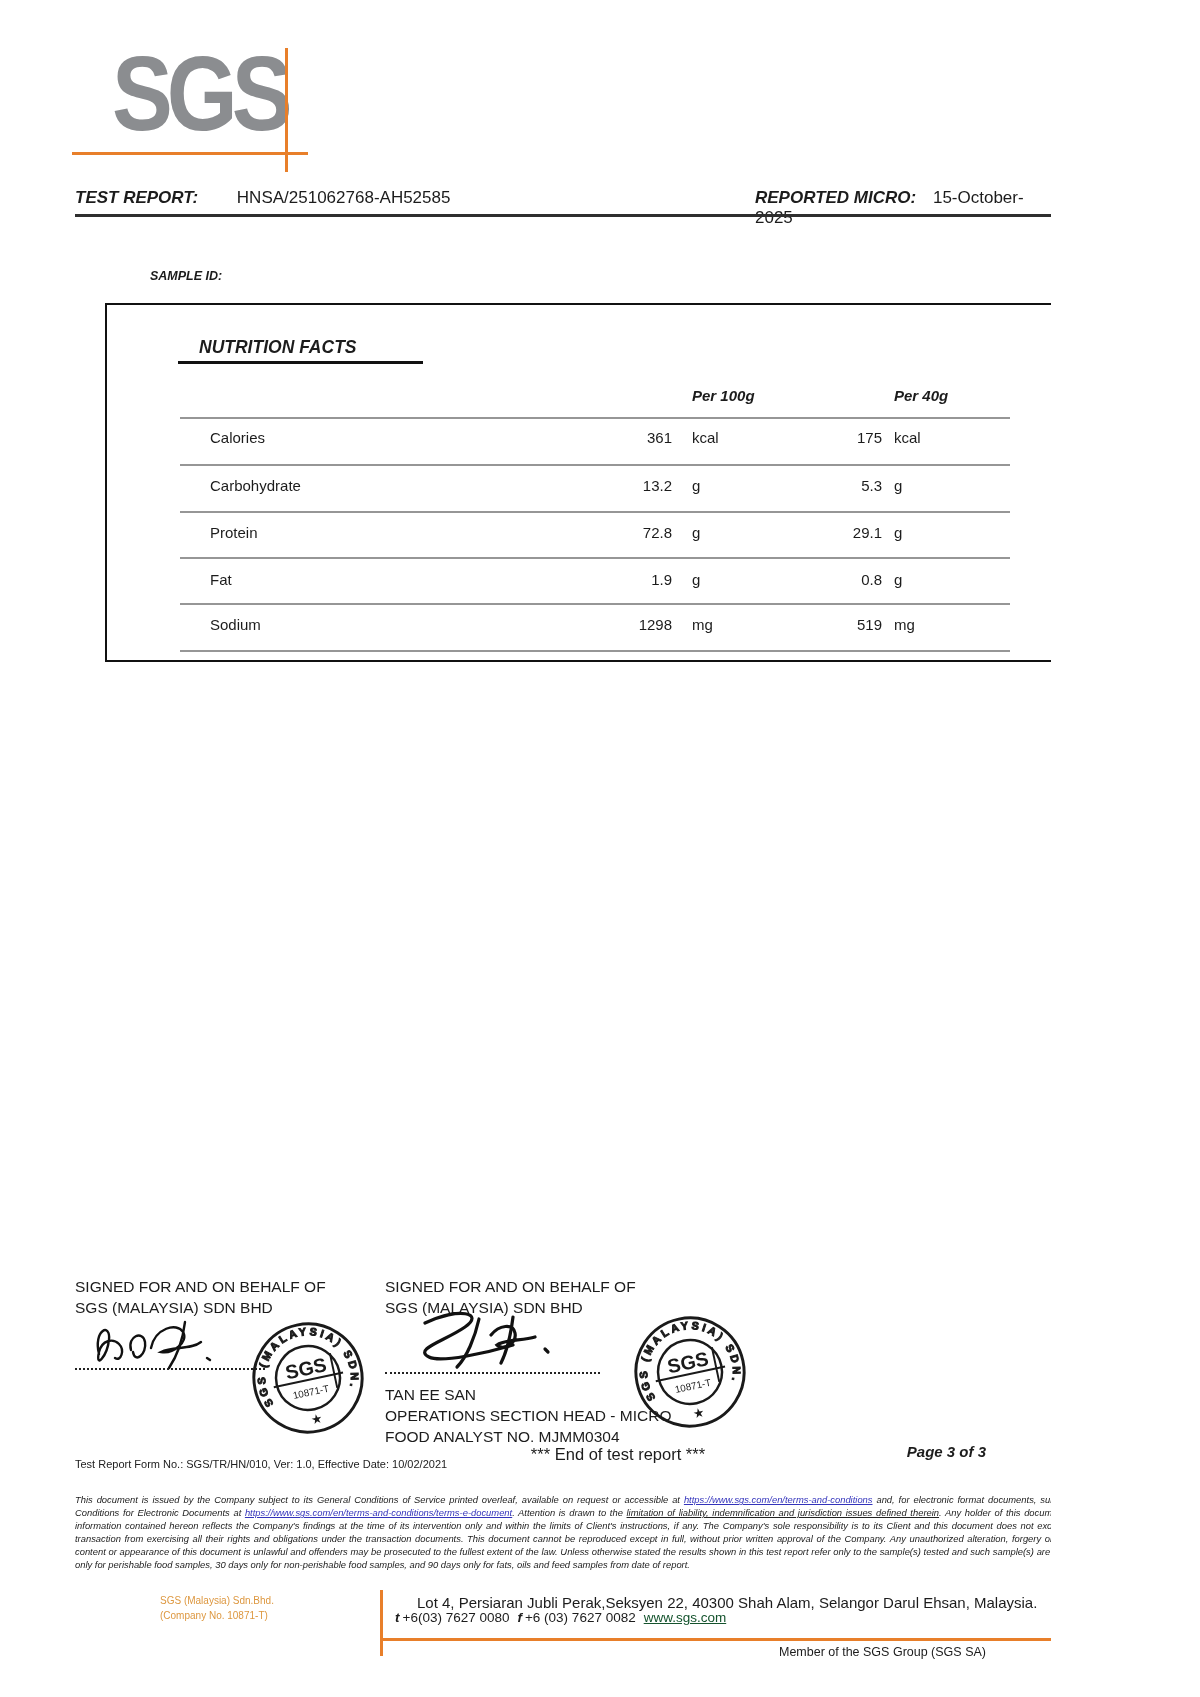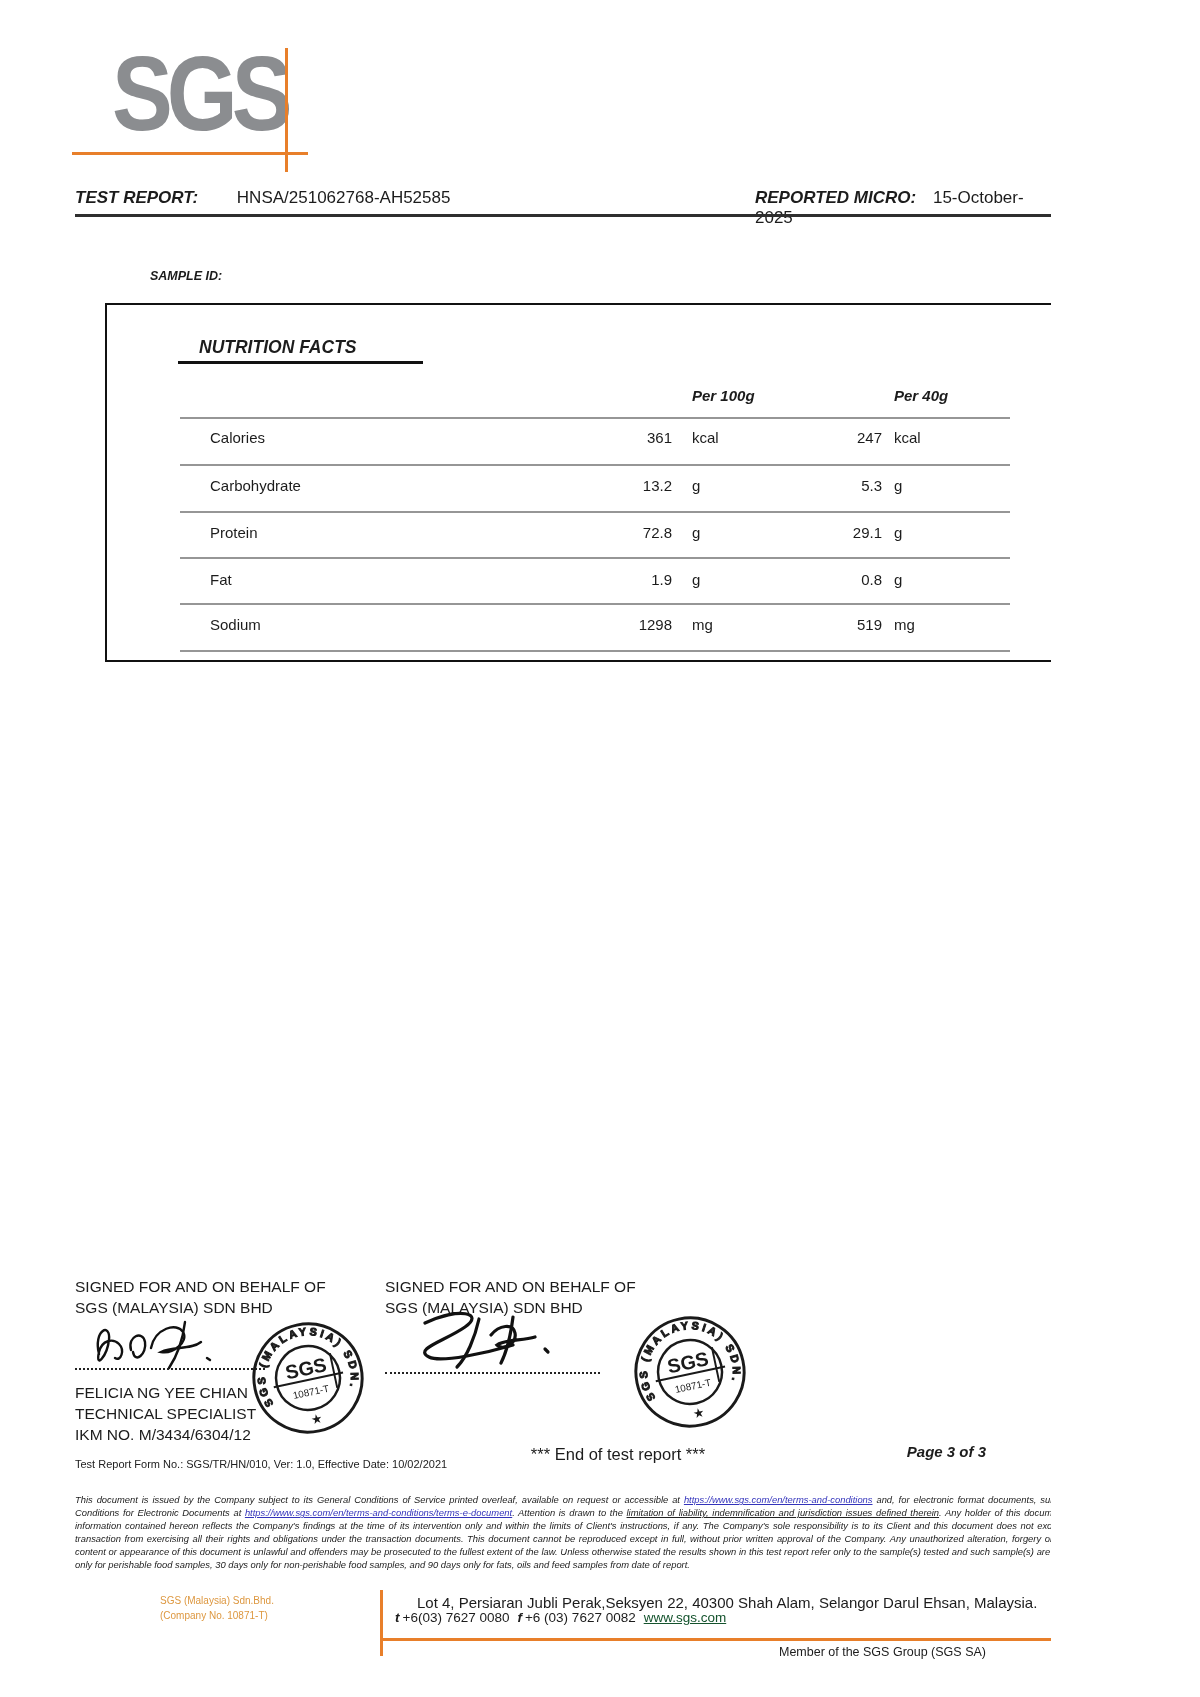--- a/index.html
+++ b/index.html
@@ -78,21 +78,21 @@
     <div class="abs nf-underline"></div>
 
     <div class="abs col-h bi u1">Per 100g</div>
     <div class="abs col-h bi u2">Per 40g</div>
 
     <div class="abs sep" style="top:112px"></div>
 
     <div class="abs cell lab" style="top:124px">Calories</div>
     <div class="abs cell v1" style="top:124px">361</div>
     <div class="abs cell u1" style="top:124px">kcal</div>
-    <div class="abs cell v2" style="top:124px">247</div>
+    <div class="abs cell v2" style="top:124px">175</div>
     <div class="abs cell u2" style="top:124px">kcal</div>
     <div class="abs sep" style="top:159px"></div>
 
     <div class="abs cell lab" style="top:172px">Carbohydrate</div>
     <div class="abs cell v1" style="top:172px">13.2</div>
     <div class="abs cell u1" style="top:172px">g</div>
     <div class="abs cell v2" style="top:172px">5.3</div>
     <div class="abs cell u2" style="top:172px">g</div>
     <div class="abs sep" style="top:206px"></div>
 
@@ -125,25 +125,20 @@
   <svg class="abs" style="left:85px;top:1312px" width="180" height="62" viewBox="0 0 180 62">
     <g fill="none" stroke="#111" stroke-width="2.4" stroke-linecap="round">
       <path d="M14,42 C8,18 26,10 24,28 C22,44 10,58 14,40 C17,28 28,26 34,32 C40,38 36,50 30,46"></path>
       <path d="M46,38 C42,24 58,18 60,30 C62,42 50,52 48,40"></path>
       <path d="M66,36 C70,16 92,10 98,20 C104,30 88,42 76,40 C88,34 106,38 116,30"></path>
       <path d="M100,10 C98,26 92,44 84,56"></path>
       <path d="M122,46 l3,2"></path>
     </g>
   </svg>
   <div class="abs dotted" style="left:75px;top:1368px;width:190px"></div>
-  <div class="abs sig-text" style="left:75px;top:1382px">
-    <div>FELICIA NG YEE CHIAN</div>
-    <div>TECHNICAL SPECIALIST</div>
-    <div>IKM NO. M/3434/6304/12</div>
-  </div>
 
   <svg class="abs stamp" style="left:249px;top:1319px" viewBox="0 0 120 120">
     <g transform="rotate(-12 60 60)" fill="none" stroke="#1a1a1a">
       <circle cx="60" cy="60" r="55" stroke-width="3"></circle>
       <circle cx="60" cy="60" r="32.5" stroke-width="2.5"></circle>
       <path id="ringL" d="M 20.6 78.4 A 43.5 43.5 0 1 1 99.4 78.4" stroke="none"></path>
       <text font-size="11" font-weight="bold" fill="#1a1a1a" letter-spacing="0.5">
         <textPath href="#ringL" startOffset="0" textLength="218">SGS  (MALAYSIA)  SDN.  BHD.</textPath>
       </text>
       <text x="60" y="57" text-anchor="middle" font-size="20" font-weight="bold" fill="#1a1a1a" stroke="none">SGS</text>
@@ -161,20 +156,25 @@
   <svg class="abs" style="left:395px;top:1305px" width="210" height="70" viewBox="0 0 210 70">
     <g fill="none" stroke="#111" stroke-width="3.2" stroke-linecap="round">
       <path d="M30,18 C64,2 90,8 70,22 C50,36 18,44 34,52 C46,58 92,48 118,40"></path>
       <path d="M84,14 C80,32 72,52 62,62"></path>
       <path d="M96,30 C104,20 118,18 120,28 C122,38 108,46 102,40 C110,34 128,36 140,32"></path>
       <path d="M118,12 C116,28 112,46 106,58"></path>
       <path d="M150,44 l3,3"></path>
     </g>
   </svg>
   <div class="abs dotted" style="left:385px;top:1372px;width:215px"></div>
+  <div class="abs sig-text" style="left:385px;top:1384px">
+    <div>TAN EE SAN</div>
+    <div>OPERATIONS SECTION HEAD - MICRO</div>
+    <div>FOOD ANALYST NO. MJMM0304</div>
+  </div>
 
   <svg class="abs stamp" style="left:631px;top:1313px" viewBox="0 0 120 120">
     <g transform="rotate(-12 60 60)" fill="none" stroke="#1a1a1a">
       <circle cx="60" cy="60" r="55" stroke-width="3"></circle>
       <circle cx="60" cy="60" r="32.5" stroke-width="2.5"></circle>
       <path id="ringR" d="M 20.6 78.4 A 43.5 43.5 0 1 1 99.4 78.4" stroke="none"></path>
       <text font-size="11" font-weight="bold" fill="#1a1a1a" letter-spacing="0.5">
         <textPath href="#ringR" startOffset="0" textLength="218">SGS  (MALAYSIA)  SDN.  BHD.</textPath>
       </text>
       <text x="60" y="57" text-anchor="middle" font-size="20" font-weight="bold" fill="#1a1a1a" stroke="none">SGS</text>

